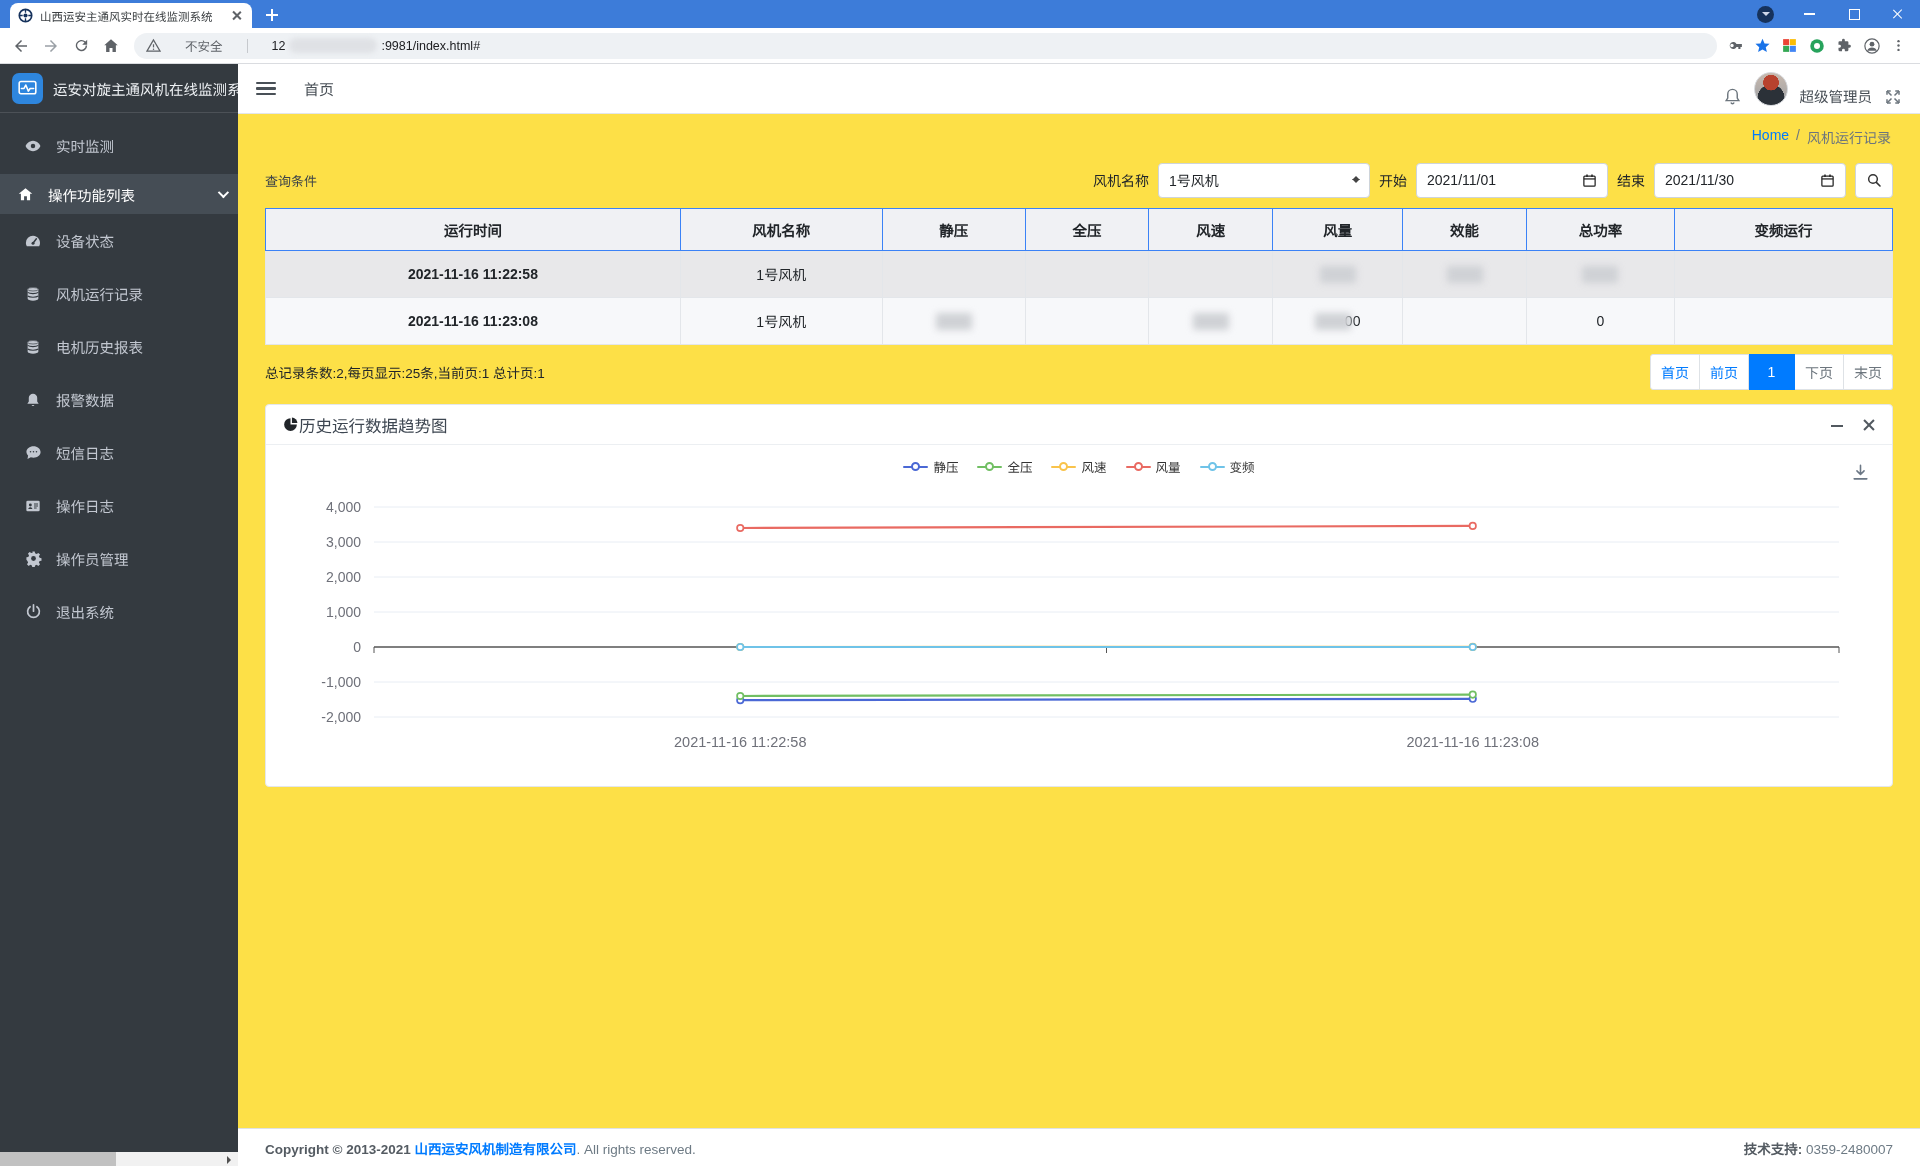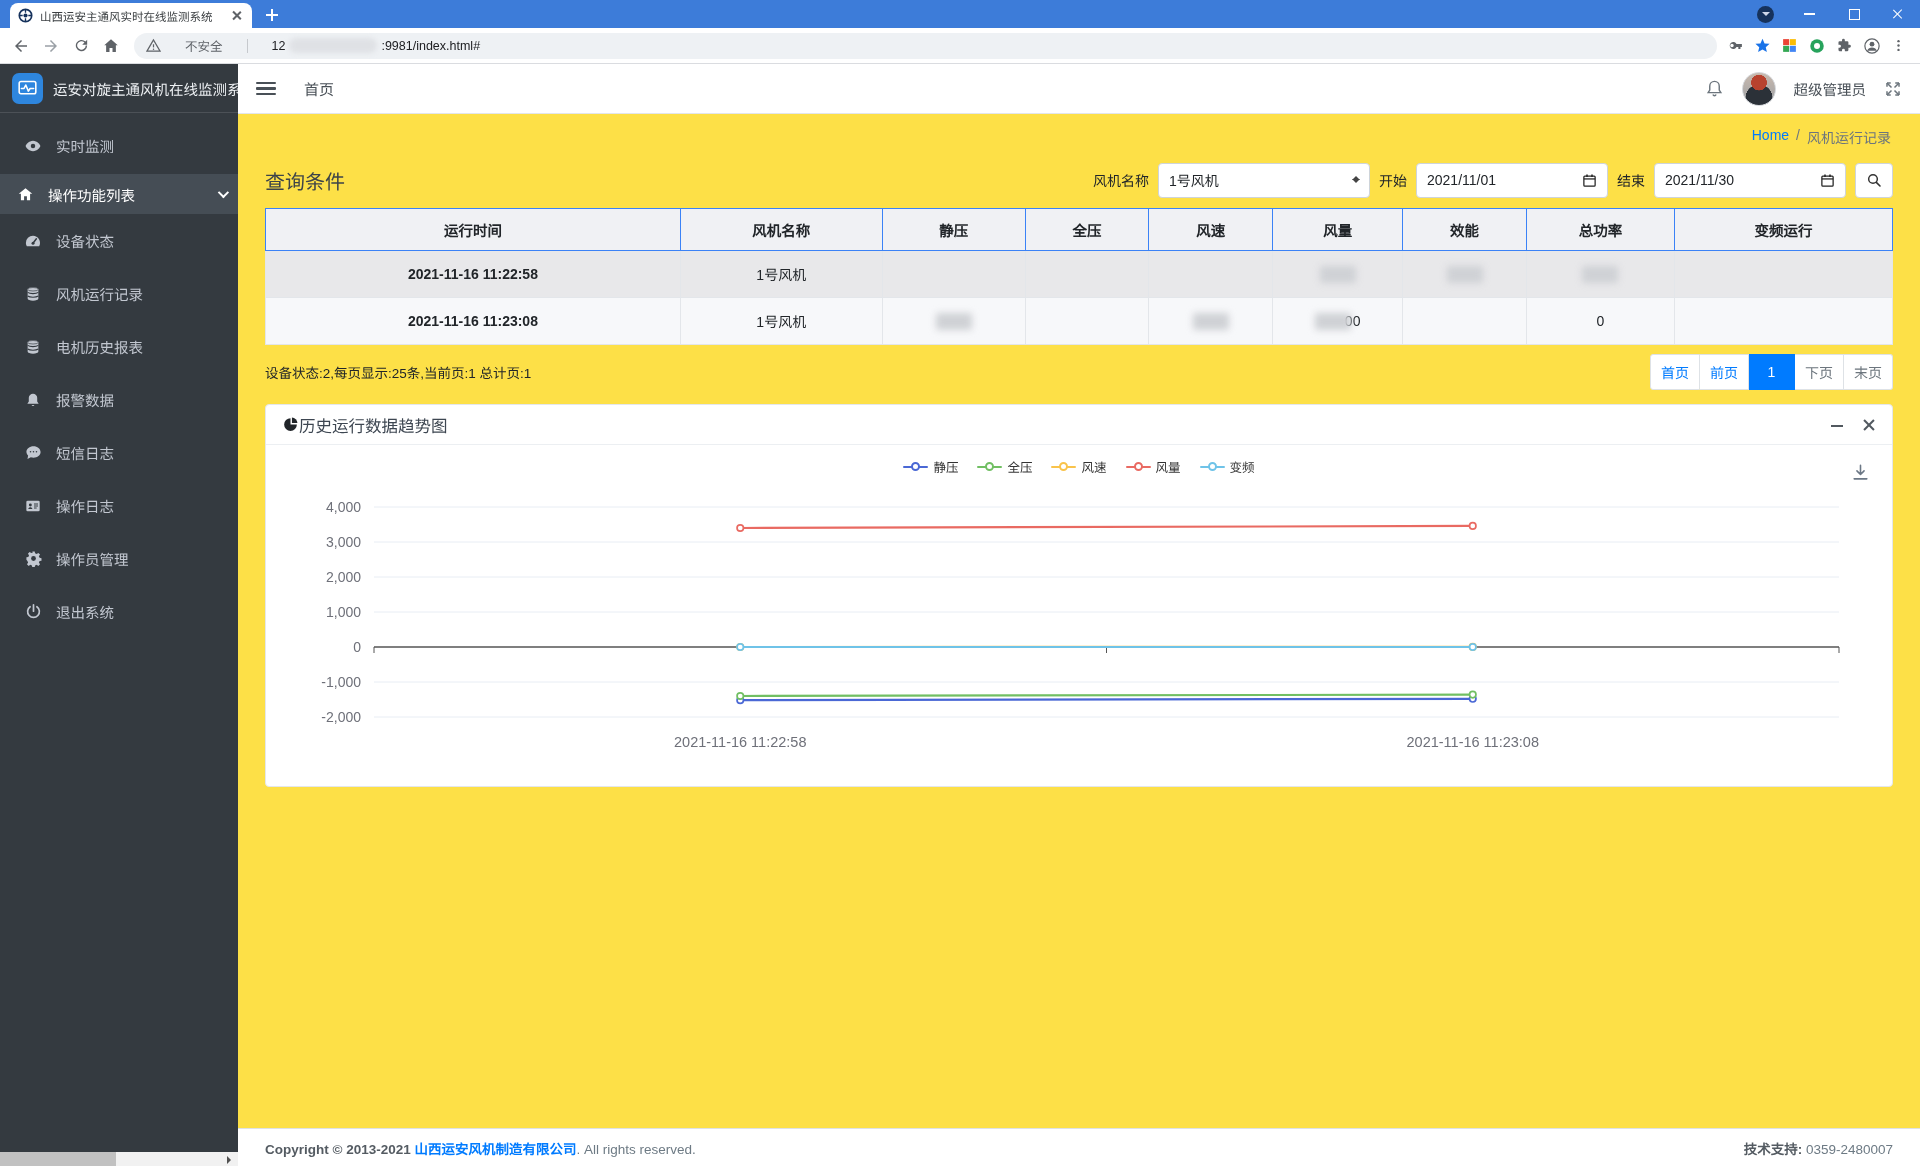--- a/index.html
+++ b/index.html
@@ -56,34 +56,34 @@
   .side-thumb { width:116px; height:14px; background:#c1c1c1; }
   .side-scroll-arrow { margin-left:auto; width:16px; height:14px; background:#f1f1f1; position:relative; }
   .side-scroll-arrow::after{ content:""; position:absolute; left:5px; top:3.5px; border:4px solid transparent; border-left-color:#505050; }
 
   
   .main { position:relative; flex:1; display:flex; flex-direction:column; background:#fde047; }
   .topnav { height:50px; background:#fff; border-bottom:1px solid #e3e6ea; display:flex; align-items:center; padding:0 18px; flex:0 0 auto; }
   .hamburger { width:20px; height:14px; display:flex; flex-direction:column; justify-content:space-between; cursor:pointer; }
   .hamburger span { height:2.4px; background:#495057; border-radius:1px; }
   .topnav-link { margin-left:28px; font-size:15px; color:#495057; cursor:pointer; }
-  .topnav-right { margin-left:auto; display:flex; align-items:center; gap:18px; }
+  .topnav-right { margin-left:auto; display:flex; align-items:flex-end; gap:12px; }
   .avatar { width:34px; height:34px; border-radius:50%; background:
       radial-gradient(circle at 50% 30%, #b8422e 0 28%, transparent 29%),
       radial-gradient(circle at 50% 78%, #2b3138 0 45%, transparent 46%),
       linear-gradient(#c9b9ad,#9aa0a6); border:1px solid #d5d8dc; }
   .user-name { font-size:14.5px; color:#495057; }
 
   .content { flex:1; padding:0 27px; overflow:hidden; }
   .breadcrumb { display:flex; justify-content:flex-end; gap:7px; font-size:14px; padding:13px 2px 0 0; }
   .breadcrumb .bc-home { color:#007bff; cursor:pointer; }
   .breadcrumb .bc-sep, .breadcrumb .bc-cur { color:#6c757d; }
 
   .query-row { margin-top:13px; display:flex; align-items:center; height:40px; }
-  .query-title { font-size:20px; color:#3d4449; }
+  .query-title { font-size:13px; color:#3d4449; }
   .query-form { margin-left:auto; display:flex; align-items:center; gap:9px; }
   .form-label { font-size:14px; color:#212529; white-space:nowrap; }
   .select-box { width:212px; height:35px; background:#fff; border:1px solid #ced4da; border-radius:4px; display:flex; align-items:center; padding:0 10px; font-size:14px; color:#212529; position:relative; cursor:pointer; }
   .select-arrows { position:absolute; right:9px; top:8px; display:flex; flex-direction:column; gap:3px; }
   .select-arrows i { display:block; border:4px solid transparent; }
   .select-arrows .up { border-bottom-color:#444; margin-bottom:-2px; }
   .select-arrows .dn { border-top-color:#444; margin-top:-2px; }
   .date-box { width:192px; height:35px; background:#fff; border:1px solid #ced4da; border-radius:4px; display:flex; align-items:center; padding:0 10px; font-size:14px; color:#212529; cursor:text; }
   .date-box svg { margin-left:auto; }
   .search-btn { width:38px; height:35px; background:#fff; border:1px solid #ced4da; border-radius:4px; display:flex; align-items:center; justify-content:center; cursor:pointer; }
@@ -455,21 +455,21 @@
                 <td><span class="blur-box"></span></td>
                 <td><span class="blur-box"></span><span class="blur-suffix">00</span></td>
                 <td></td>
                 <td>0</td>
                 <td></td>
               </tr>
             </tbody>
         </table>
 
         <div class="stats-row">
-          <span class="stats-text">设备状态:2,每页显示:25条,当前页:1 总计页:1</span>
+          <span class="stats-text">总记录条数:2,每页显示:25条,当前页:1 总计页:1</span>
           <div class="pagination">
             <div class="page-btn link">首页</div>
             <div class="page-btn link">前页</div>
             <div class="page-btn active">1</div>
             <div class="page-btn disabled">下页</div>
             <div class="page-btn disabled">末页</div>
           </div>
         </div>
 
         <div class="chart-card">

